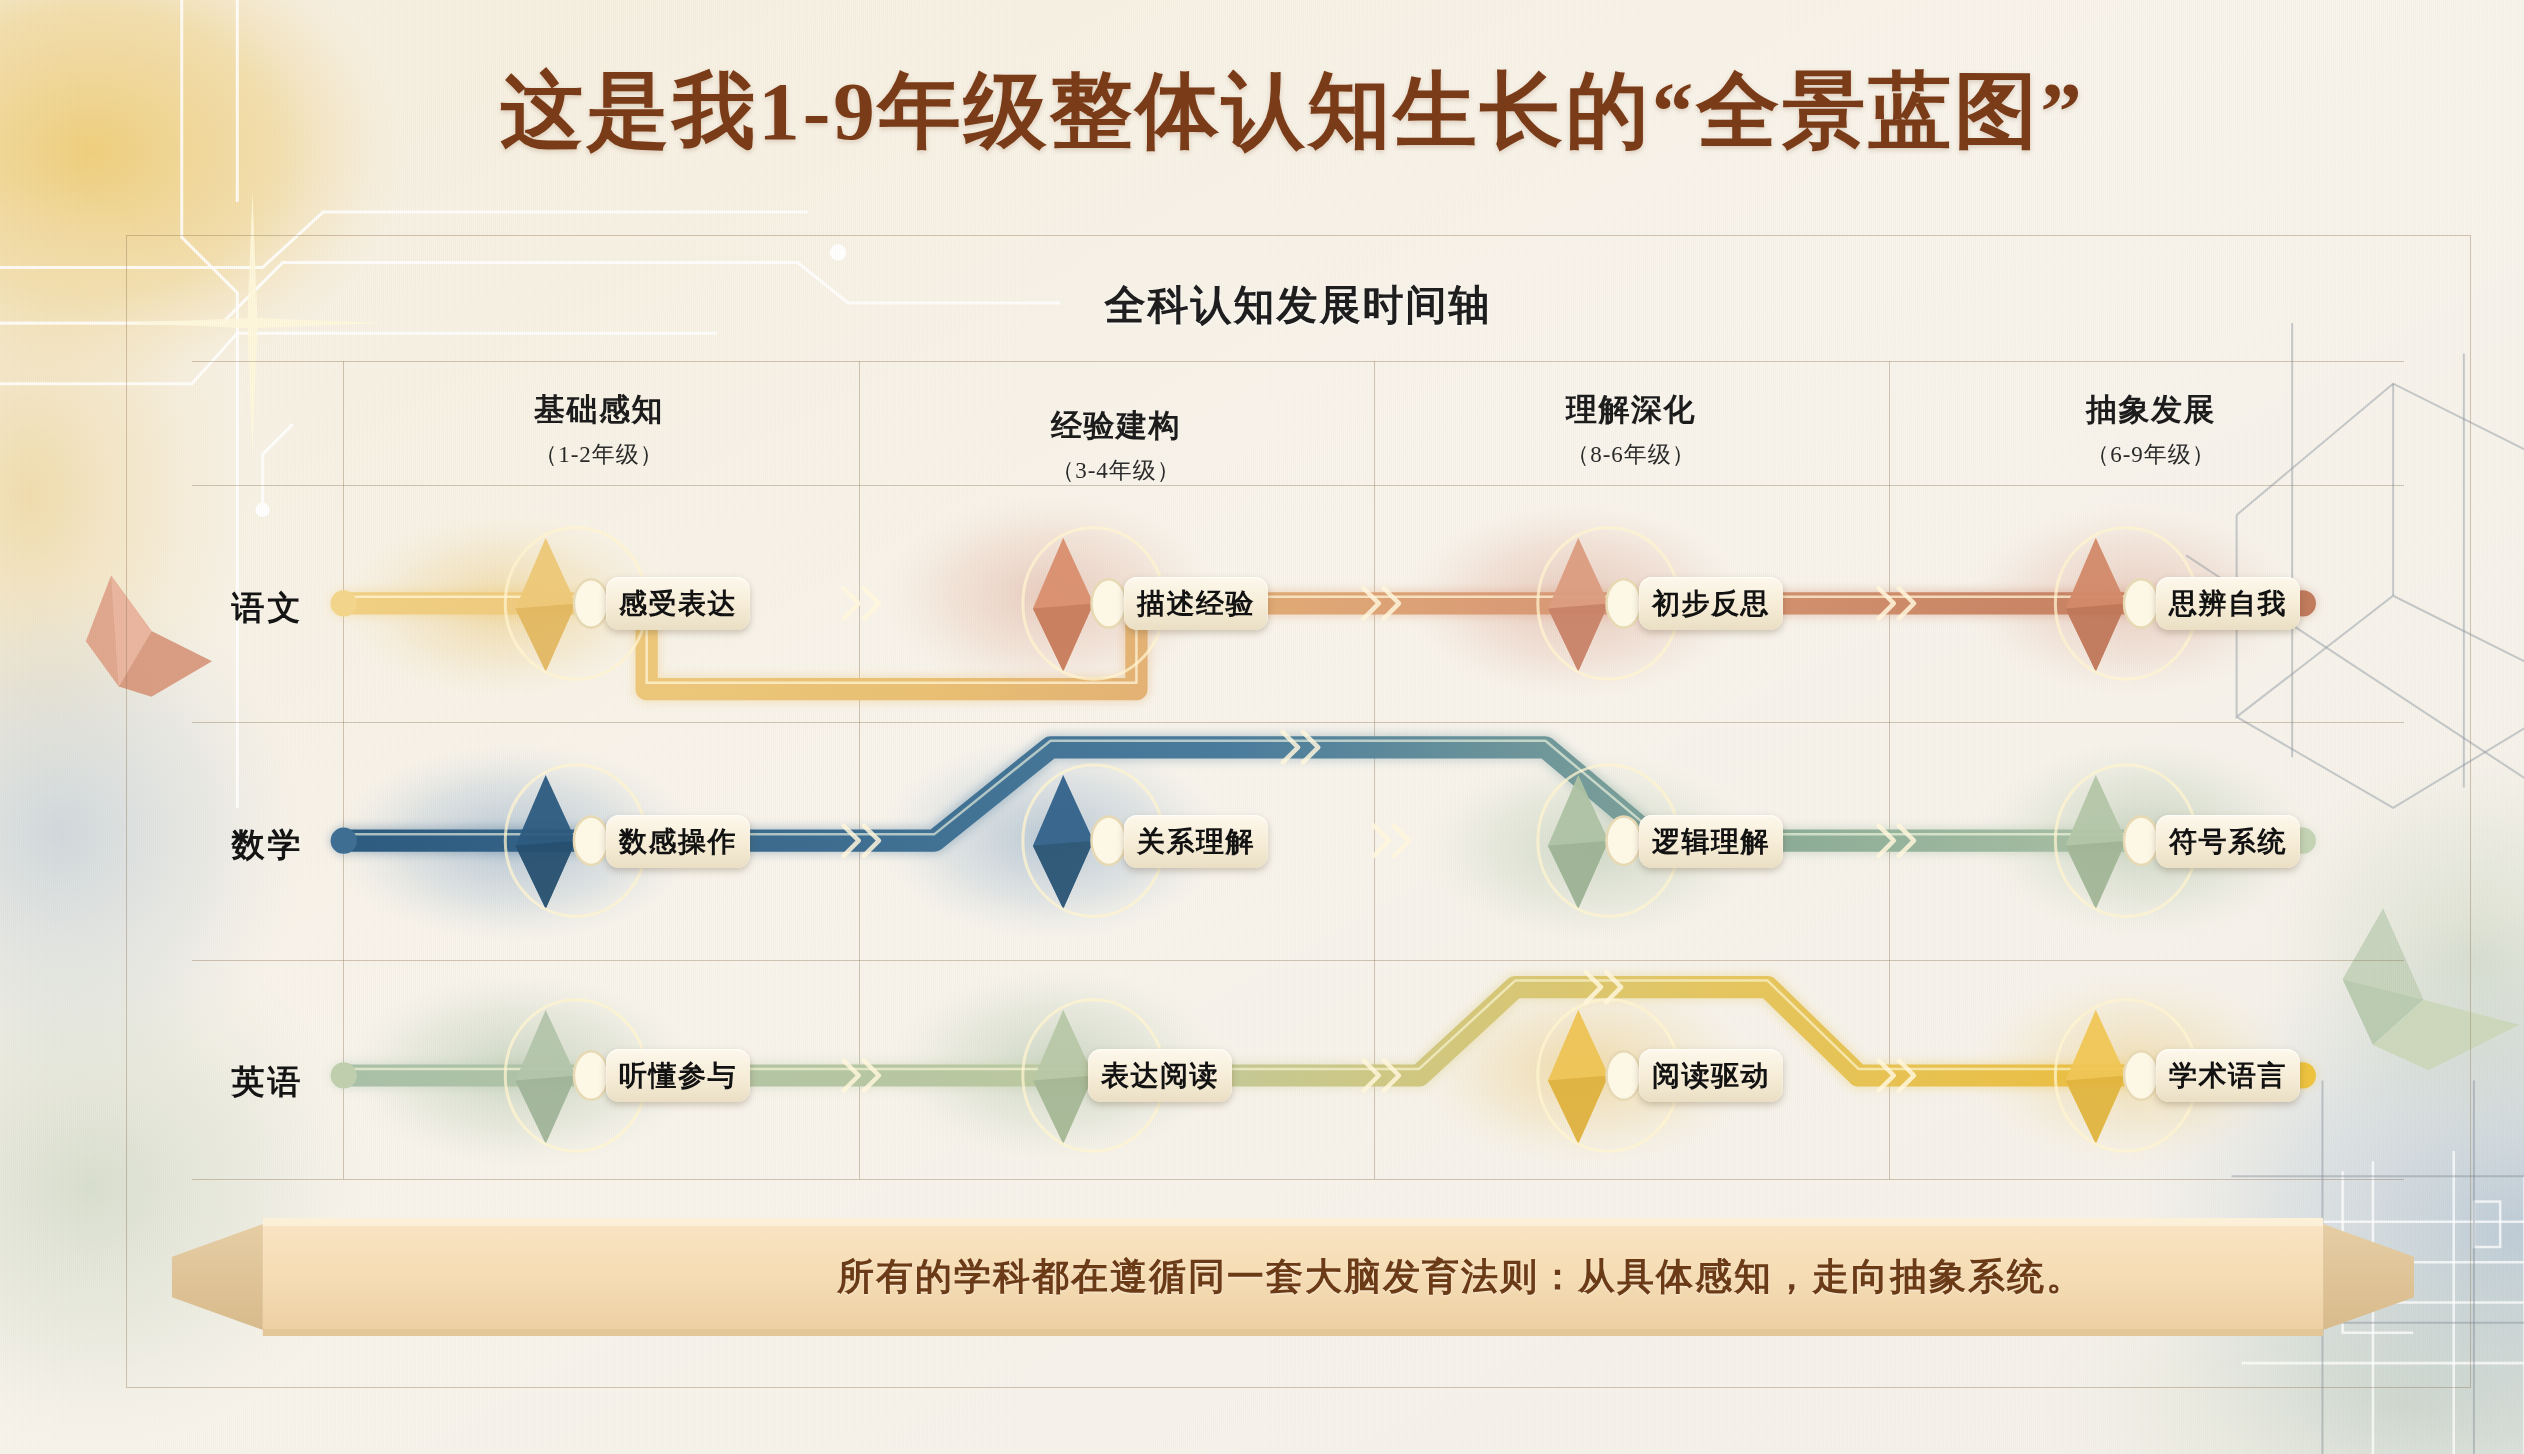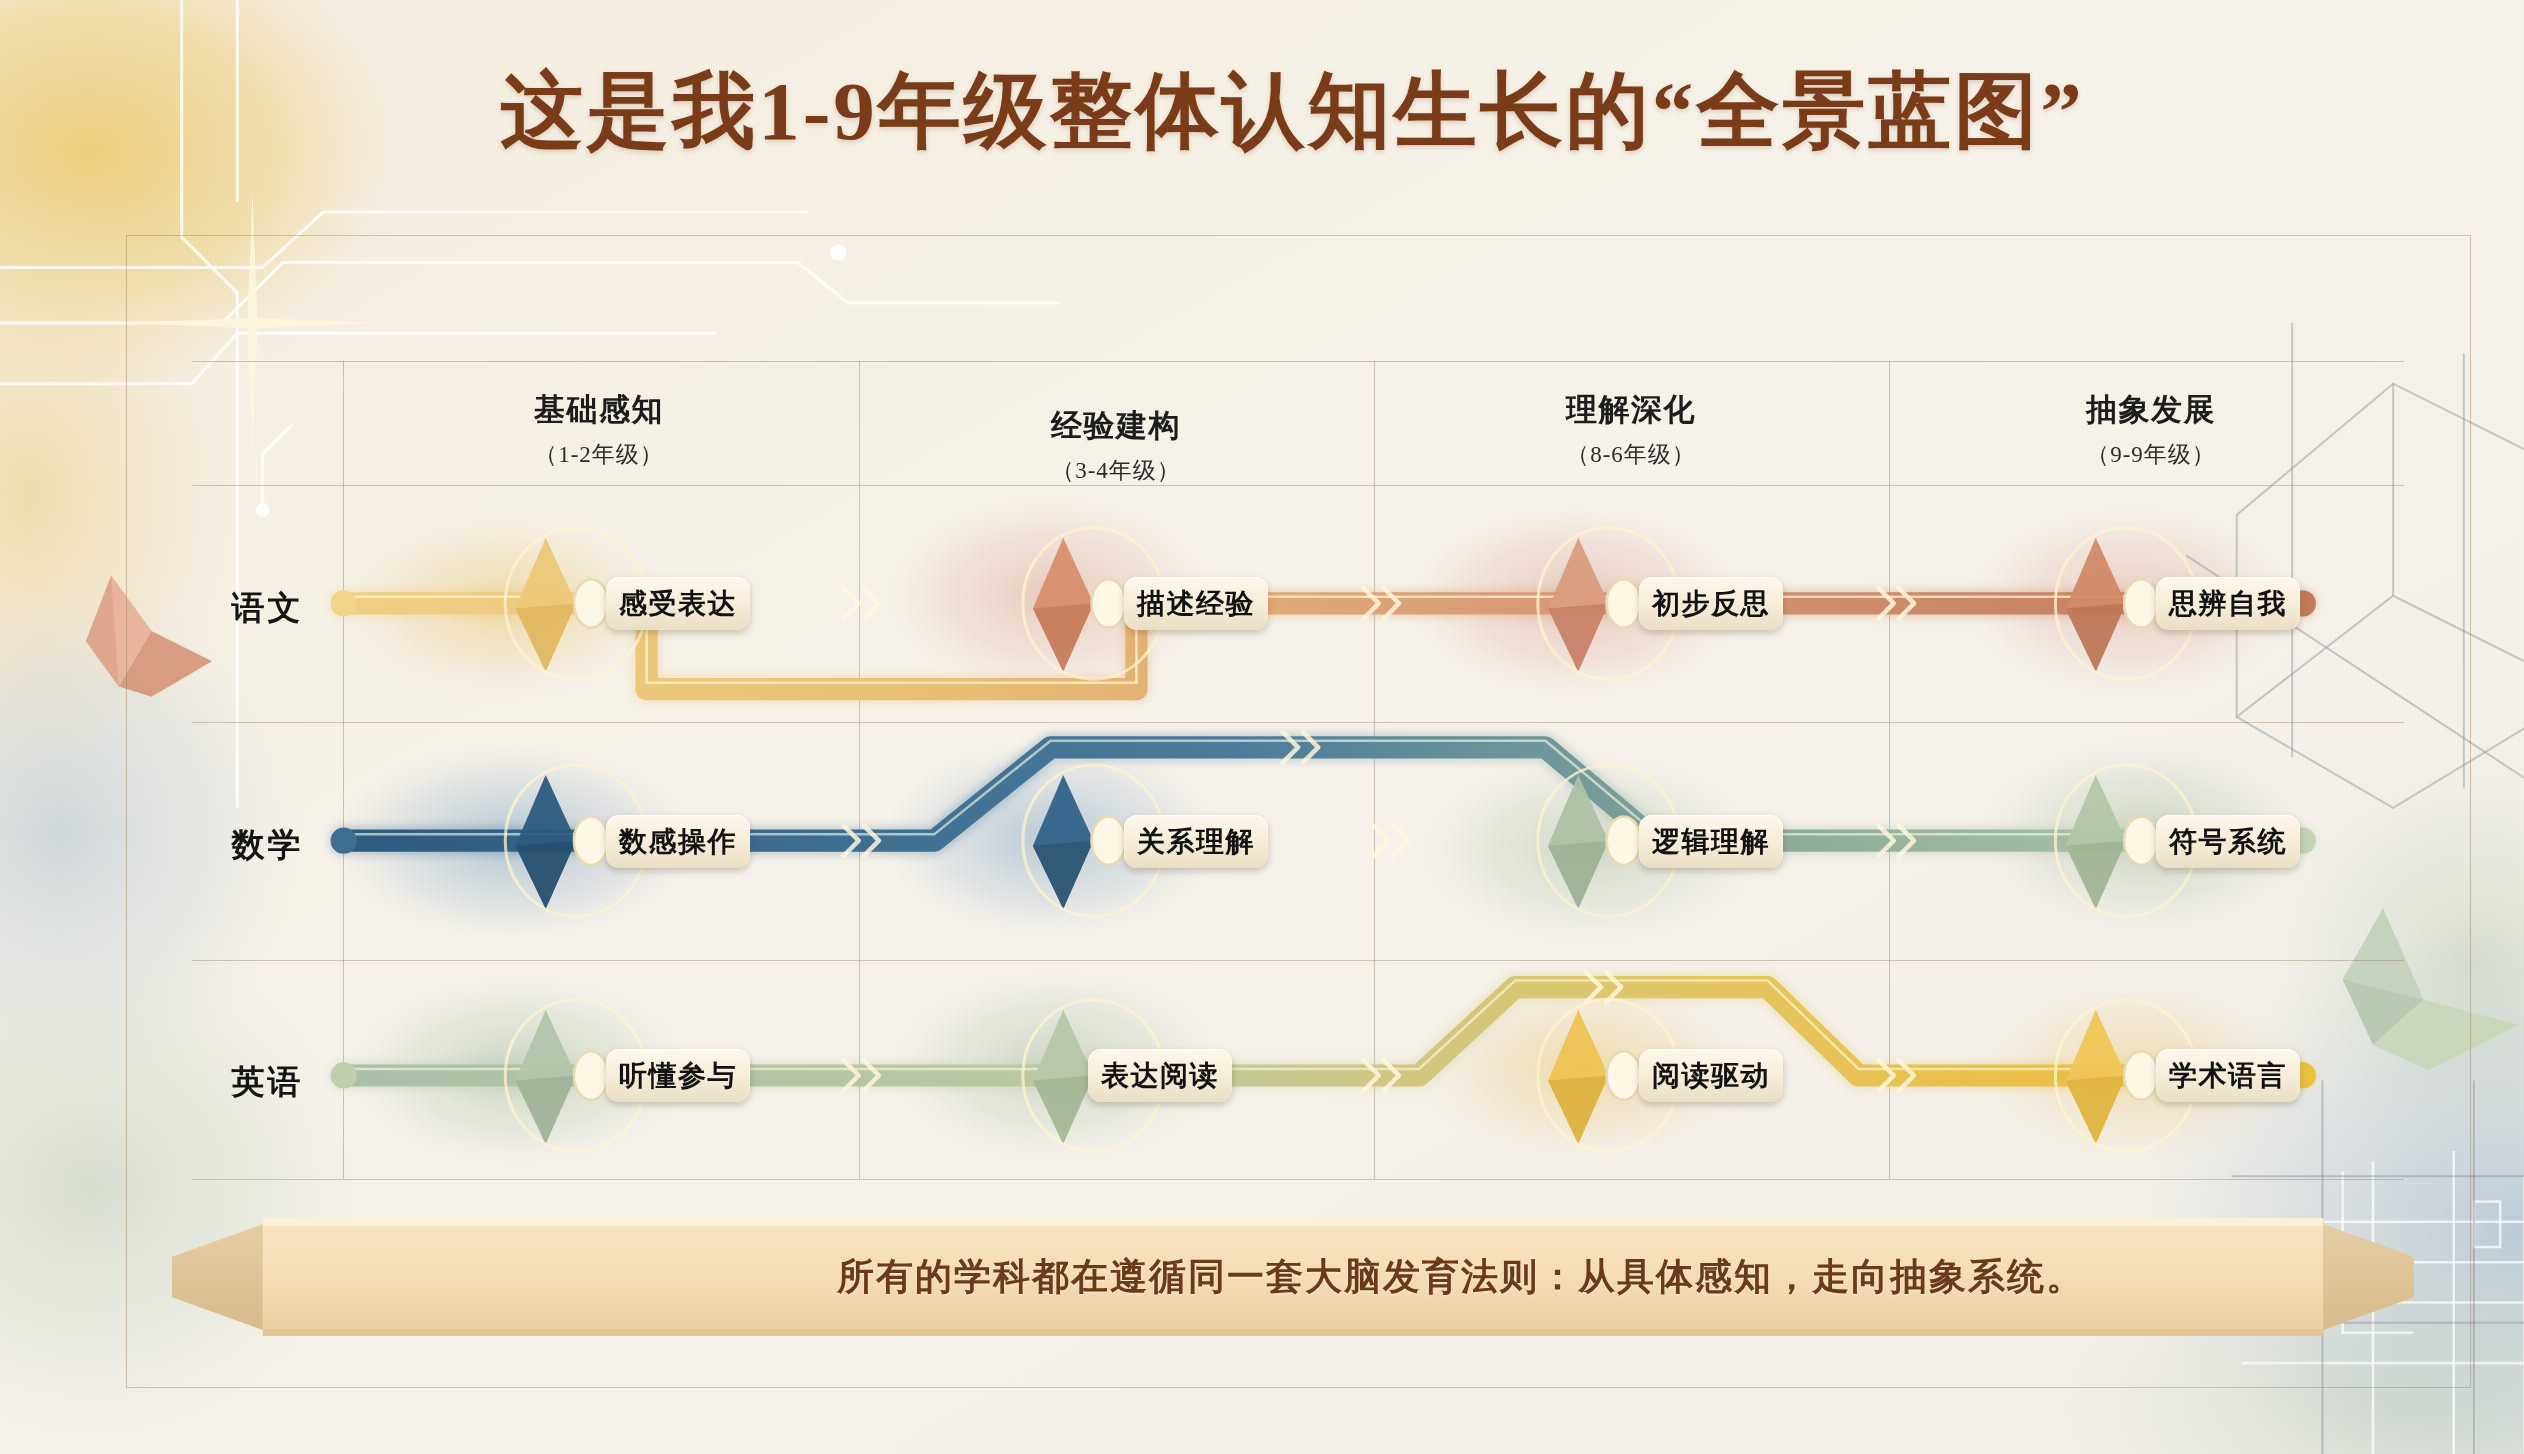--- a/index.html
+++ b/index.html
@@ -202,20 +202,21 @@
   </svg>
   <div class="paper-grain"></div>
 </div>
 
 <div id="outer-frame"></div>
 
 <div id="title">这是我1-9年级整体认知生长的“全景蓝图”</div>
 
 <div id="chart">
 
+  <div id="chart-title">全科认知发展时间轴</div>
 
   <div class="hline" style="top:106px;"></div>
   <div class="hline" style="top:230px;"></div>
   <div class="hline" style="top:467px;"></div>
   <div class="hline" style="top:705px;"></div>
   <div class="hline" style="top:924px;"></div>
   <div class="vline" style="left:151px;"></div>
   <div class="vline" style="left:667px;"></div>
   <div class="vline" style="left:1182px;"></div>
   <div class="vline" style="left:1697px;"></div>
@@ -227,21 +228,21 @@
   <div class="col-head" style="left:732px;margin-top:16px;">
     <div class="ch-name">经验建构</div>
     <div class="ch-grade">（3-4年级）</div>
   </div>
   <div class="col-head" style="left:1247px;">
     <div class="ch-name">理解深化</div>
     <div class="ch-grade">（8-6年级）</div>
   </div>
   <div class="col-head" style="left:1767px;">
     <div class="ch-name">抽象发展</div>
-    <div class="ch-grade">（9-9年级）</div>
+    <div class="ch-grade">（6-9年级）</div>
   </div>
 
   <div class="row-label" style="top:331px;">语文</div>
   <div class="row-label" style="top:568px;">数学</div>
   <div class="row-label" style="top:805px;">英语</div>
 
   <svg style="position:absolute;left:0;top:0;width:2212px;height:924px;overflow:visible;z-index:10;" viewBox="0 0 4380 1830">
     <defs>
       <linearGradient id="gCN" x1="0" y1="0" x2="1" y2="0">
         <stop offset="0%" stop-color="#f0cf82"></stop>

